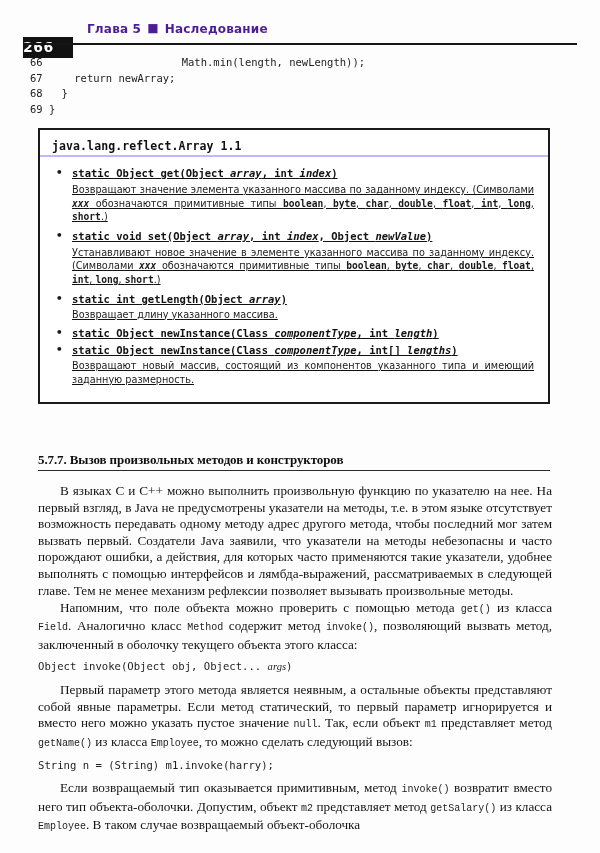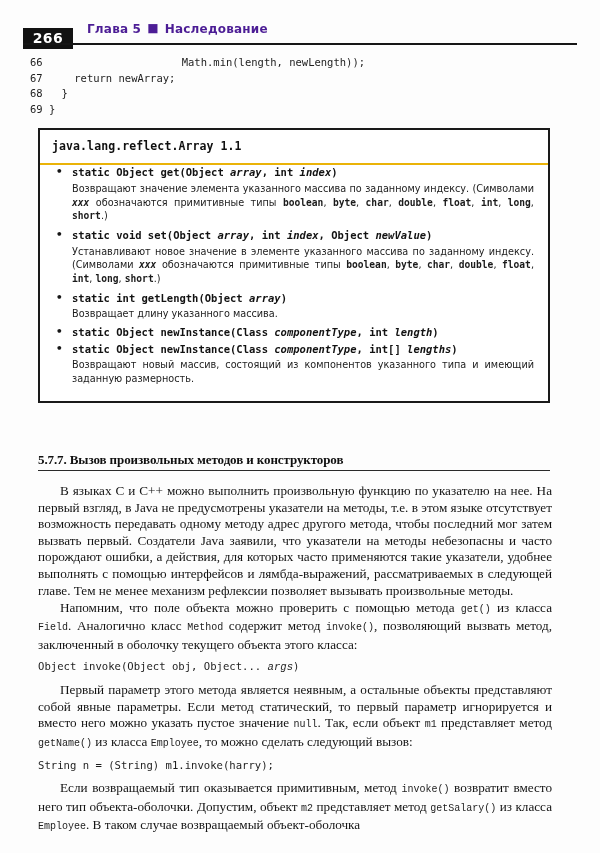--- a/index.html
+++ b/index.html
@@ -27,30 +27,30 @@
   .runhead {
     position: absolute;
     left: 23px;
     top: 20px;
     width: 554px;
     height: 22px;
   }
   .folio-box {
     position: absolute;
     left: 0;
-    top: 8px;
+    top: 17px;
     width: 50px;
     height: 21px;
     background: #121212;
     color: #ffffff;
     font-family: "DejaVu Sans", sans-serif;
     font-weight: bold;
     font-size: 14px;
     letter-spacing: 0.5px;
-    text-align: center;
+    text-align: left;
     line-height: 21px;
   }
   .runhead-text {
     position: absolute;
     left: 64px;
     top: 2px;
     font-family: "DejaVu Sans", sans-serif;
     font-weight: bold;
     font-size: 12px;
     color: #4c1d95;
@@ -89,30 +89,31 @@
   .apibox {
     position: absolute;
     left: 38px;
     top: 128px;
     width: 512px;
     border: 2px solid #1a1a1a;
     box-sizing: border-box;
     background: #ffffff;
   }
   .apibox-head {
-    border-bottom: 2px solid #eab308;
-    padding: 9px 12px 10px 12px;
+    border-bottom: 2px solid #c4b5fd;
+    padding: 9px 12px 2px 12px;
     font-family: "DejaVu Sans Mono", monospace;
     font-weight: bold;
     font-size: 11.5px;
     color: #101010;
     letter-spacing: 0.1px;
   }
   .apibox-body {
-    padding: 0 14px 11px 14px;
+    padding: 9px 14px 11px 14px;
+    text-decoration: underline;
   }
   ul.api-list {
     list-style: none;
     margin: 0;
     padding: 0;
   }
   ul.api-list > li {
     margin: 0 0 2px 0;
     padding: 0;
   }
@@ -143,21 +144,21 @@
     text-align: justify;
     margin: 1px 0 5px 0;
   }
   .api-desc .mono {
     font-family: "DejaVu Sans Mono", monospace;
     font-weight: bold;
     font-size: 9.6px;
   }
   .ital { font-style: italic; }
   .mono-i {
-    font-family: Liberation Mono, monospace;
+    font-family: Liberation Serif, serif;
     font-style: italic;
   }
 
   
   .sec-head {
     position: absolute;
     left: 38px;
     top: 452px;
     width: 520px;
     font-family: Liberation Serif, serif;

